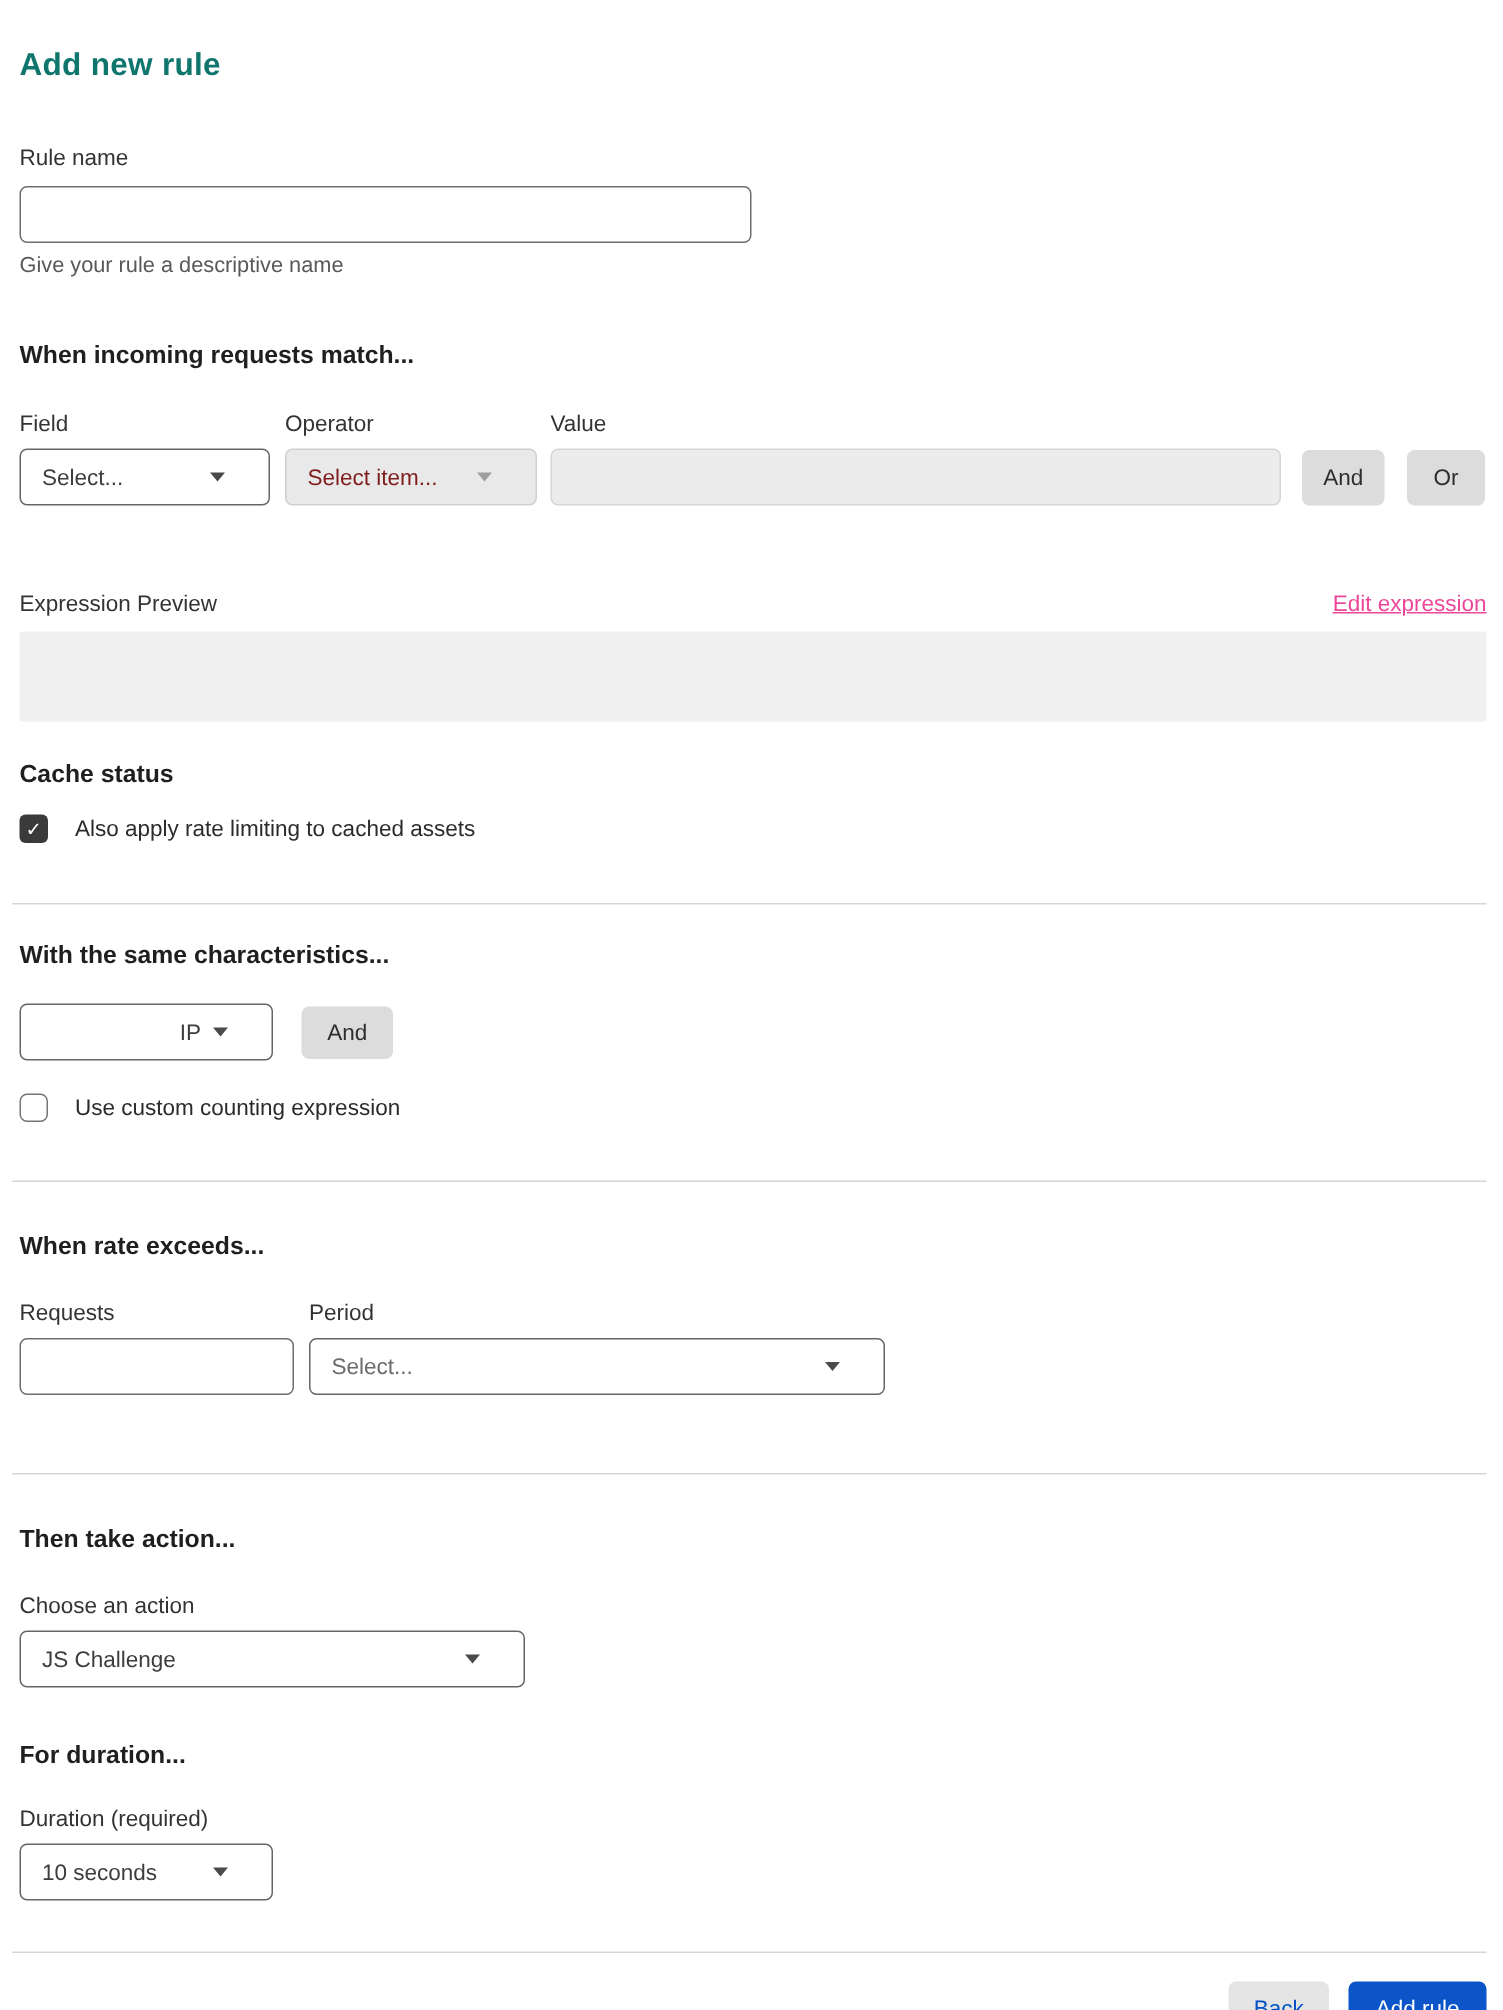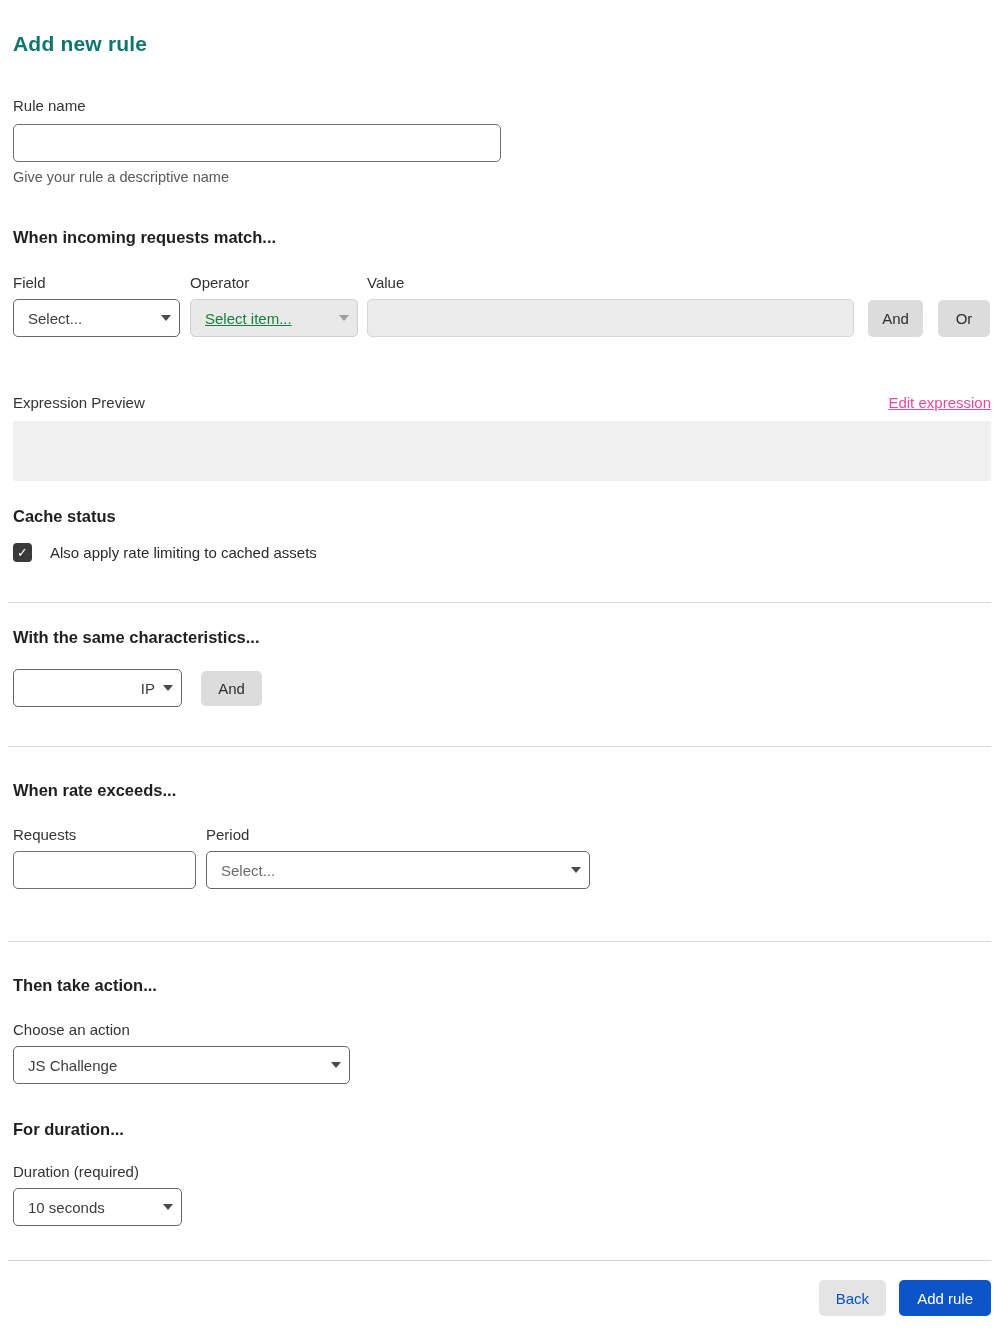--- a/index.html
+++ b/index.html
@@ -20,27 +20,27 @@
   .text-input {
     height: 38px; border: 1px solid #6e6e6e; border-radius: 5px;
     font-family: inherit; font-size: 15px; color: #222; padding: 0 12px;
     background: #fff; outline: none; display: block;
   }
   .text-input:disabled, .text-input.disabled { background: #ececec; border-color: #d5d5d5; }
 
   .select {
     height: 38px; border: 1px solid #666; border-radius: 5px; background: #fff;
     display: flex; align-items: center; justify-content: space-between;
-    padding: 0 8px 0 14px; font-size: 15px; color: #3d3d3d; cursor: pointer;
+    padding: 0 29px 0 14px; font-size: 15px; color: #3d3d3d; cursor: pointer;
   }
   .select .chev {
     width: 0; height: 0; border-left: 5px solid transparent; border-right: 5px solid transparent;
     border-top: 6px solid #4a4a4a; margin-left: 8px; flex: 0 0 auto;
   }
-  .select.disabled { background: #e9e9e9; border-color: #cfcfcf; color: #15803d; cursor: default; text-decoration: underline; }
+  .select.disabled { background: #e9e9e9; border-color: #cfcfcf; color: #7f1d1d; cursor: default; }
   .select.disabled .chev { border-top-color: #9d9d9d; }
   .select .placeholder { color: #6b6b6b; }
 
   .btn-gray {
     background: #dcdcdc; color: #2e2e2e; border: none; border-radius: 5px;
     font-family: inherit; font-size: 15px; height: 37px; cursor: pointer;
   }
 
   
   .rule-name-block { margin-top: 41px; }
@@ -170,20 +170,24 @@
   <hr class="divider div-1">
 
   <h2 class="section-heading char-heading">With the same characteristics...</h2>
   <div class="char-row">
     <div class="select sel-characteristic">
       <span>IP</span>
       <span class="chev"></span>
     </div>
     <button class="btn-gray btn-and-char">And</button>
   </div>
+  <div class="check-row char-check">
+    <div class="checkbox unchecked"></div>
+    <span class="check-label">Use custom counting expression</span>
+  </div>
 
   <hr class="divider div-2">
 
   <h2 class="section-heading rate-heading">When rate exceeds...</h2>
   <div class="rate-labels">
     <span class="field-label c1">Requests</span>
     <span class="field-label">Period</span>
   </div>
   <div class="rate-row">
     <input class="text-input input-requests" type="text" value="" style="">

